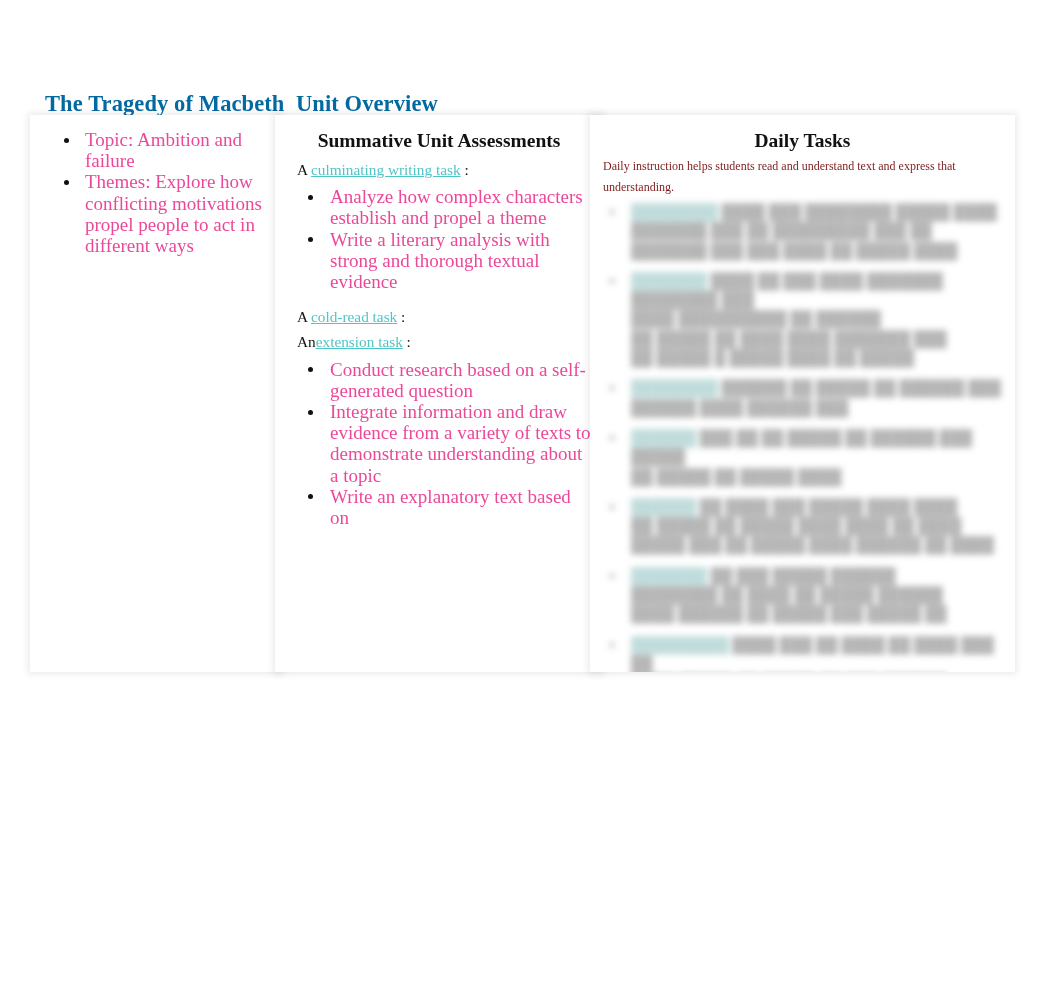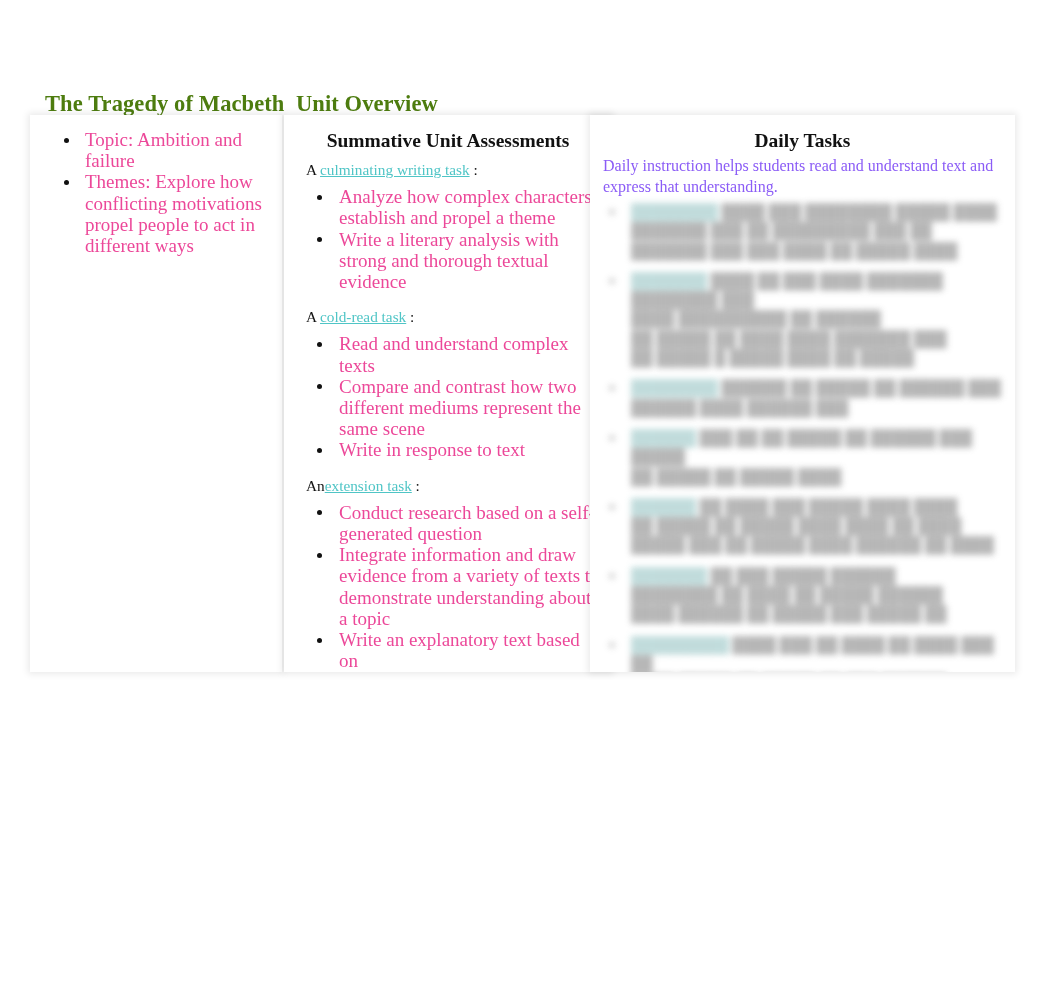--- a/index.html
+++ b/index.html
@@ -18,21 +18,21 @@
   }
 
   
   #page-title {
     position: absolute;
     left: 45px;
     top: 74px;
     font-size: 22.5px;
     line-height: 30px;
     letter-spacing: 0.1px;
-    color: #4d7c0f;
+    color: #0369a1;
     white-space: pre;
   }
 
   
   #card-strip {
     position: absolute;
     left: 30px;
     top: 115px;
     width: 985px;
     height: 557px;
@@ -40,21 +40,21 @@
 
   .card {
     position: absolute;
     top: 0;
     height: 557px;
     background: #ffffff;
     box-shadow: 0 0 7px 2px rgba(0,0,0,0.085);
     overflow: hidden;
   }
   .card.col-focus       { left: 0px;   width: 252px; }
-  .card.col-assessments { left: 254px; width: 328px; }
+  .card.col-assessments { left: 245px; width: 328px; }
   .card.col-daily       { left: 560px; width: 425px; }
 
   .card-inner {
     position: absolute;
     left: 0; top: 0; right: 0; bottom: 0;
     padding: 14px 11px 0 11px;
     box-sizing: border-box;
   }
 
   .card-title {
@@ -110,23 +110,23 @@
   .tasklink {
     color: #4fc5c6;
   }
   .sep-colon { color: #111111; }
 
   .col-assessments ul.bullets > li { padding-left: 44px; }
   .col-assessments ul.bullets > li::before { left: 22px; top: 8.5px; }
 
   
   .daily-intro {
-    font-size: 16px;
+    font-size: 12px;
     line-height: 20.5px;
-    color: #8b5cf6;
+    color: #7f1d1d;
     margin: 0 0 4px 0;
     padding-left: 2px;
   }
 
   #daily-list {
     position: relative;
     margin-top: 5px;
     
     filter: blur(3.4px);
     opacity: 0.92;
@@ -179,25 +179,20 @@
     <div class="card-inner">
       <h2 class="card-title">Summative Unit Assessments</h2>
 
       <p class="lead-line first"><span>A </span><a class="tasklink" href="#">culminating writing task</a><span class="sep-colon"> :</span></p>
       <ul class="bullets">
         <li>Analyze how complex characters establish and propel a theme</li>
         <li>Write a literary analysis with strong and thorough textual evidence</li>
       </ul>
 
       <p class="lead-line"><span>A </span><a class="tasklink" href="#">cold-read task</a><span class="sep-colon"> :</span></p>
-      <ul class="bullets">
-        <li>Read and understand complex texts</li>
-        <li>Compare and contrast how two different mediums represent the same scene</li>
-        <li>Write in response to text</li>
-      </ul>
 
       <p class="lead-line"><span>An</span><a class="tasklink" href="#">extension task</a><span class="sep-colon"> :</span></p>
       <ul class="bullets">
         <li>Conduct research based on a self-generated question</li>
         <li>Integrate information and draw evidence from a variety of texts to demonstrate understanding about a topic</li>
         <li>Write an explanatory text based on</li>
       </ul>
     </div>
   </section>
 

